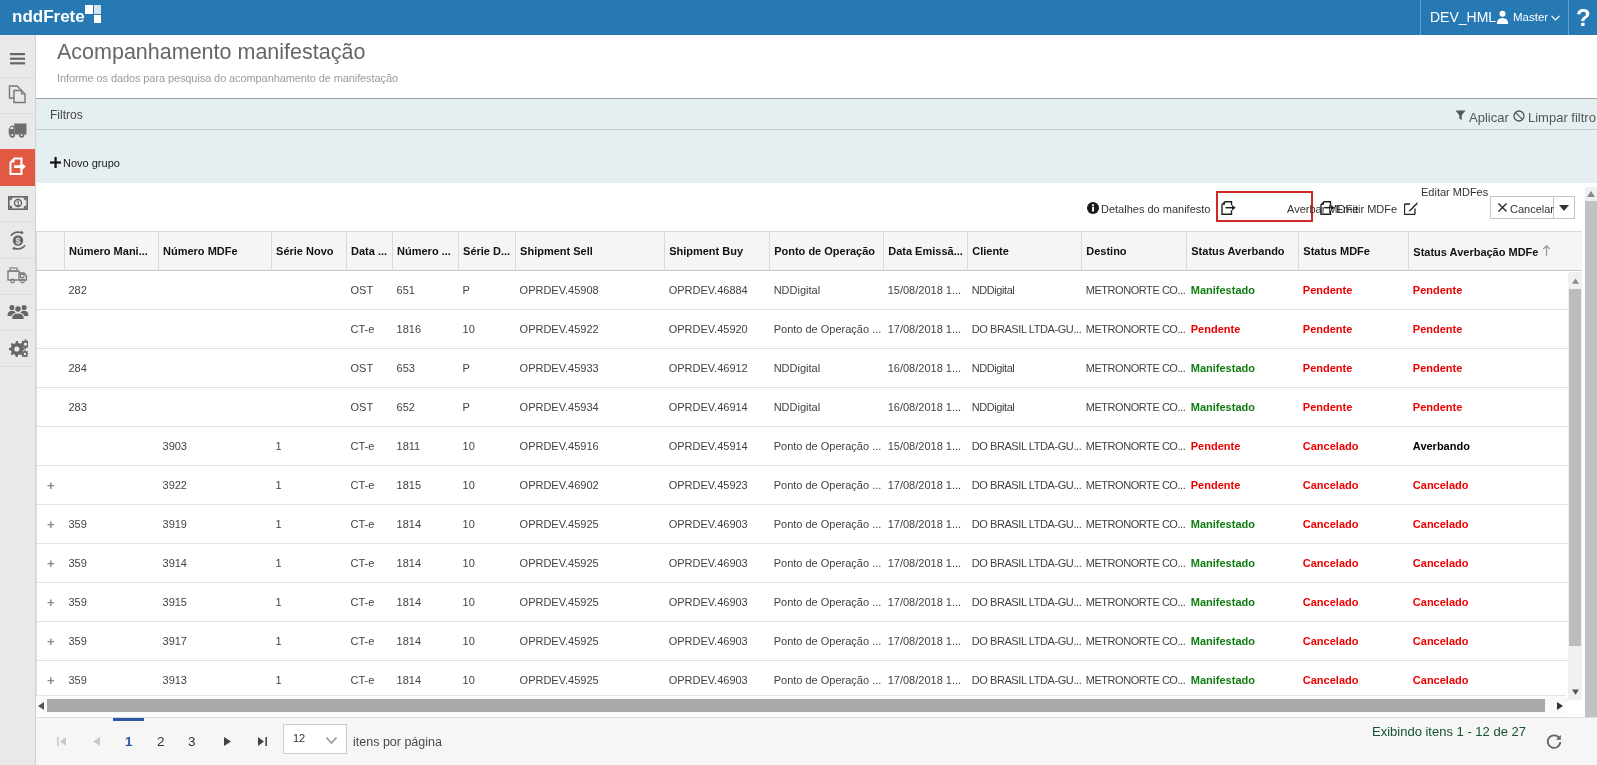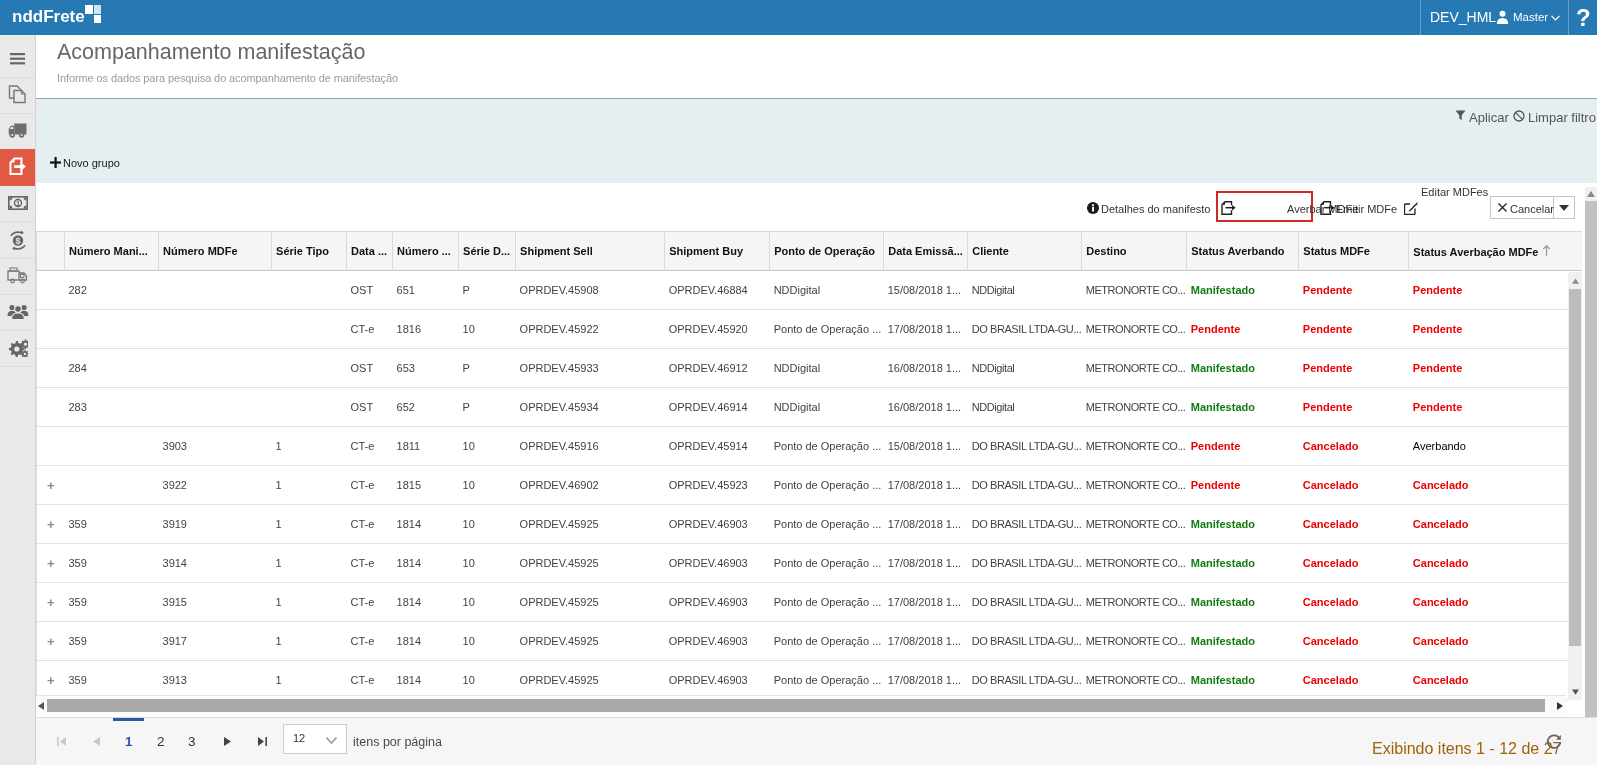--- a/index.html
+++ b/index.html
@@ -35,38 +35,38 @@
 .grid{position:absolute;left:36px;top:231px;width:1533px}
 .grid table{border-collapse:collapse;table-layout:fixed;width:1533px}
 .grid th,.grid td{overflow:hidden;white-space:nowrap;padding:0 0 0 4px;font-size:11px;text-align:left}
 .grid thead th{background:#f5f5f5;border-left:1px solid #d9d9d9;border-bottom:1px solid #c8c8c8;border-top:1px solid #d9d9d9;height:39px;color:#111;font-weight:bold;font-size:11px}
 .grid thead th:first-child{border-left:1px solid #d9d9d9}
 .grid tbody td{height:39px;border-bottom:1px solid #e2e2e2;color:#424242}
 .grid tbody tr td:first-child{border-left:1px solid #e2e2e2}
 .hspace{position:absolute;left:1568px;top:231px;width:14px;height:40px;background:#f5f5f5;border-top:1px solid #d9d9d9;border-bottom:1px solid #c8c8c8}
 .grid td.st-g{color:#107c10;font-weight:bold}
 .grid td.st-r{color:#ee0000;font-weight:bold}
-.grid td.st-b{color:#000;font-weight:normal}
+.grid td.st-b{color:#000;font-weight:bold}
 .grid td.c-cli{letter-spacing:-0.42px}
 .grid td.c-dest{letter-spacing:-0.45px}
 .grid td.plus{color:#8a8a8a;font-size:13px;font-weight:bold;padding-left:10px}
 
 .hscroll{position:absolute;left:36px;top:695px;width:1530px;height:19px;background:#fafafa;border-top:1px solid #e5e5e5}
 .vscroll-in{position:absolute;left:1568px;top:272px;width:14px;height:428px;background:#f0f0f0}
 .vscroll-out{position:absolute;left:1585px;top:187px;width:12px;height:578px;background:#f0f0f0}
 .thumb{position:absolute;background:#bcbcbc}
 .sarr{position:absolute}
 
 .pager{position:absolute;left:36px;top:717px;width:1561px;height:48px;background:#f6f6f6;border-top:1px solid #ddd}
 .pnum{position:absolute;top:16px;font-size:13.5px;color:#333}
 .pnum.sel{color:#2b57a5;font-weight:bold}
 .psel-bar{position:absolute;left:77px;top:0px;width:31px;height:3px;background:#2b57a5}
 .pgsize{position:absolute;left:247px;top:6px;width:64px;height:30px;border:1px solid #ccc;background:#fff}
 .pinfo{position:absolute;left:317px;top:17px;font-size:12.5px;color:#4a4a4a}
-.pright{position:absolute;left:1336px;top:22px;font-size:16px;color:#a16207}
+.pright{position:absolute;left:1336px;top:6px;font-size:13px;color:#14532d}
 </style>
 </head>
 <body>
 
 <div class="topbar">
   <div class="logo">nddFrete</div>
   <div class="lsq" style="left:85px;top:5px;width:8px;height:8.5px"></div>
   <div class="lsq" style="left:94px;top:5px;width:7px;height:8.5px;opacity:.8"></div>
   <div class="lsq" style="left:94px;top:14.5px;width:7px;height:8px"></div>
   <div class="tsep" style="left:1420px"></div>
@@ -172,20 +172,23 @@
           <circle cx="8.8" cy="10" r="2.6" fill="#e9e9e9"></circle>
         </g>
       </svg>
 </div>
 </div>
 
 <div class="title">Acompanhamento manifestação</div>
 <div class="subtitle">Informe os dados para pesquisa do acompanhamento de manifestação</div>
 
 <div class="fpanel">
+  <div class="fhead">
+    <span class="flabel">Filtros</span>
+  </div>
   <span class="fbtn" style="left:1433px">Aplicar</span>
   <span class="fbtn" style="left:1492px">Limpar filtro</span>
   <svg class="abs" style="left:1419px;top:11px" width="11" height="12" viewBox="0 0 11 12">
       <path d="M0.5 0.5 H10.5 L6.7 5.2 V10 L4.3 8.5 V5.2 Z" fill="#555"></path>
     </svg>
   <svg class="abs" style="left:1477px;top:11px" width="12" height="12" viewBox="0 0 12 12">
       <circle cx="6" cy="6" r="5" fill="none" stroke="#555" stroke-width="1.3"></circle>
       <line x1="2.6" y1="2.6" x2="9.4" y2="9.4" stroke="#555" stroke-width="1.3"></line>
     </svg>
   <svg class="abs" style="left:14px;top:58px" width="11" height="11" viewBox="0 0 11 11">
@@ -251,21 +254,21 @@
 <col style="width:105px">
         <col style="width:112px">
         <col style="width:110px">
         <col style="width:160px">
 </colgroup>
 <thead>
 <tr>
 <th></th>
           <th>Número Mani...</th>
           <th>Número MDFe</th>
-          <th>Série Tipo</th>
+          <th>Série Novo</th>
           <th>Data ...</th>
 <th>Número ...</th>
           <th>Série D...</th>
           <th>Shipment Sell</th>
           <th>Shipment Buy</th>
 <th>Ponto de Operação</th>
           <th>Data Emissã...</th>
           <th>Cliente</th>
           <th>Destino</th>
 <th>Status Averbando</th>

